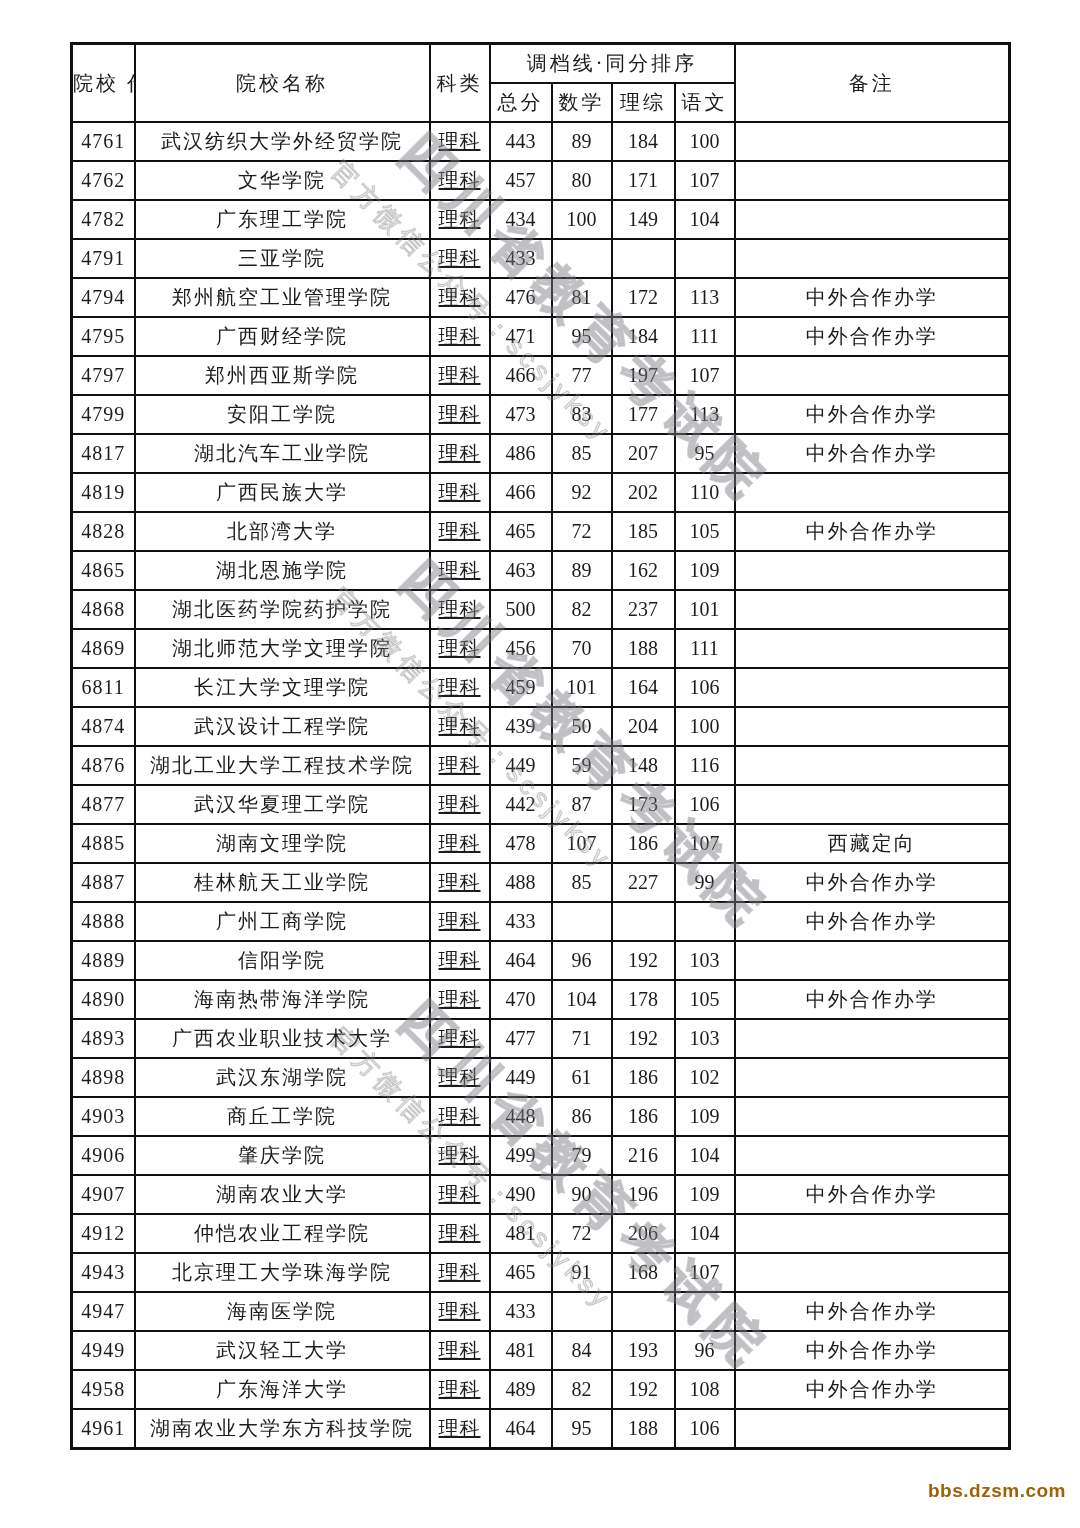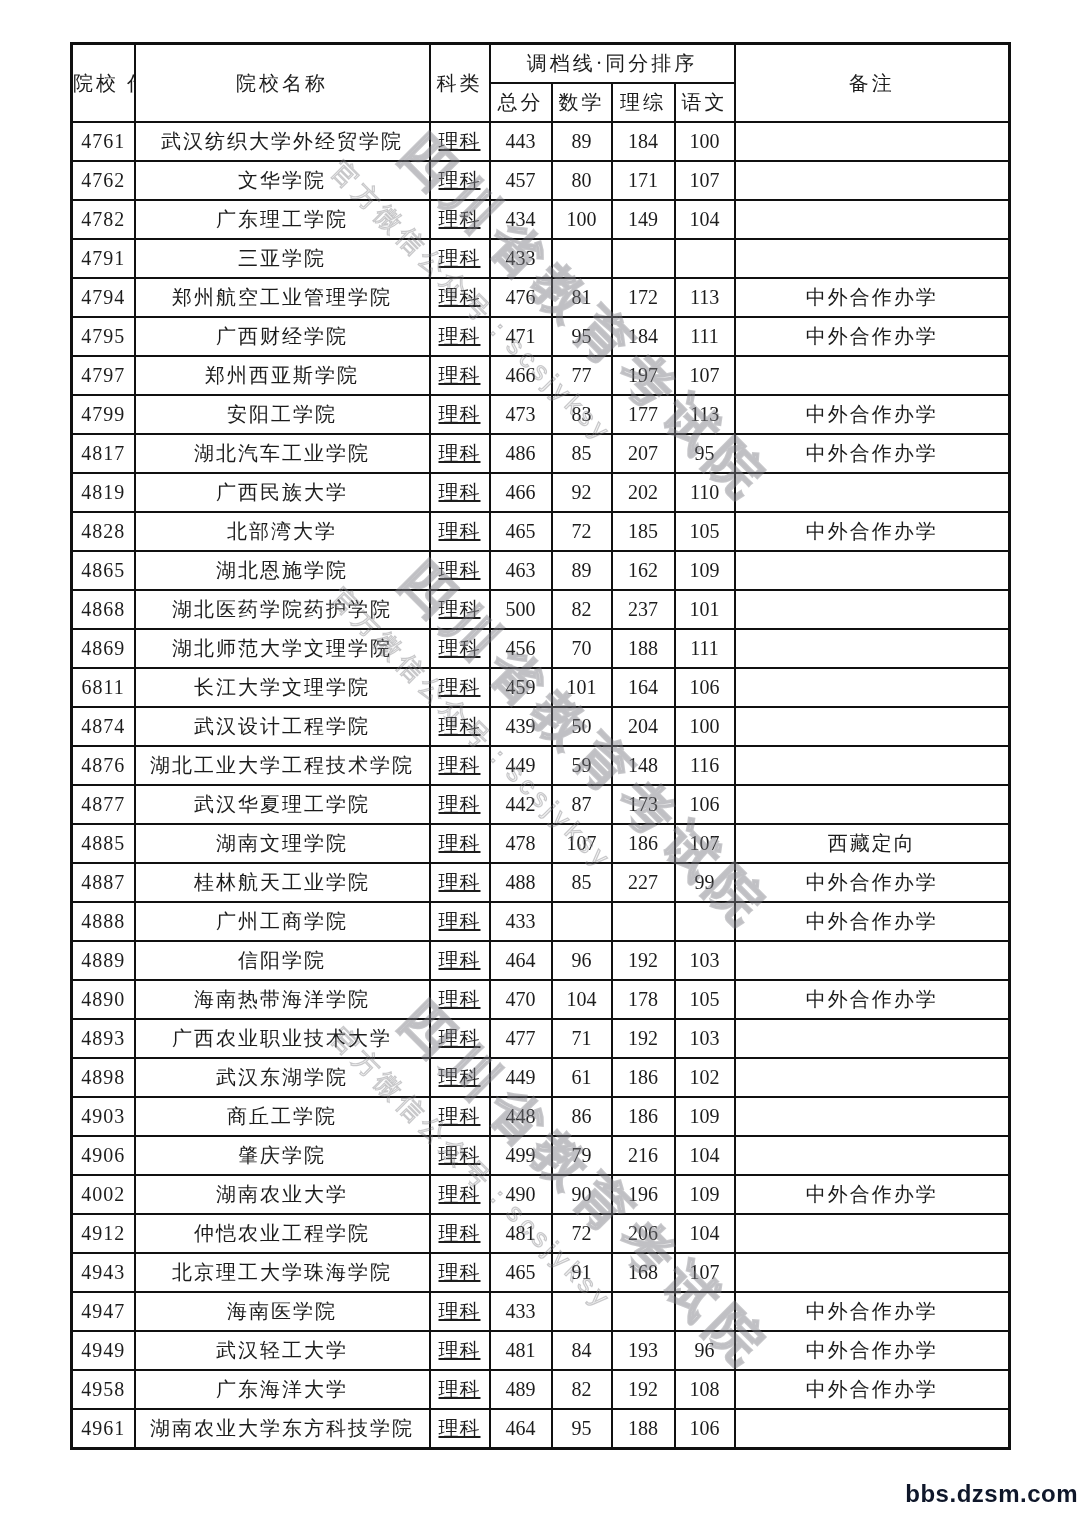--- a/index.html
+++ b/index.html
@@ -75,27 +75,27 @@
     margin-left: -36px;
     font-size: 26px;
     letter-spacing: 5px;
     color: rgba(125, 125, 130, 0.08);
     -webkit-text-stroke: 1.2px rgba(125, 125, 130, 0.40);
     white-space: nowrap;
     font-family: "Liberation Sans", "DejaVu Sans", sans-serif;
   }
   .wm-site {
     position: absolute;
-    right: 2px;
+    right: 14px;
     top: 1480px;
     font-family: "Liberation Sans", "DejaVu Sans", sans-serif;
     font-weight: bold;
-    font-size: 24px;
+    font-size: 19px;
     letter-spacing: 0.5px;
-    color: #0f172a;
+    color: #a16207;
   }
 </style>
 </head>
 <body>
 
 <div class="page">
 
   <table class="scores">
     <colgroup>
       <col style="width:63px">
@@ -388,21 +388,21 @@
           <td class="c-code">4906</td>
           <td class="c-name">肇庆学院</td>
           <td class="c-cat">理科</td>
           <td class="c-num">499</td>
           <td class="c-num">79</td>
           <td class="c-num">216</td>
           <td class="c-num">104</td>
           <td class="c-note"></td>
         </tr>
         <tr>
-          <td class="c-code">4002</td>
+          <td class="c-code">4907</td>
           <td class="c-name">湖南农业大学</td>
           <td class="c-cat">理科</td>
           <td class="c-num">490</td>
           <td class="c-num">90</td>
           <td class="c-num">196</td>
           <td class="c-num">109</td>
           <td class="c-note">中外合作办学</td>
         </tr>
         <tr>
           <td class="c-code">4912</td>

